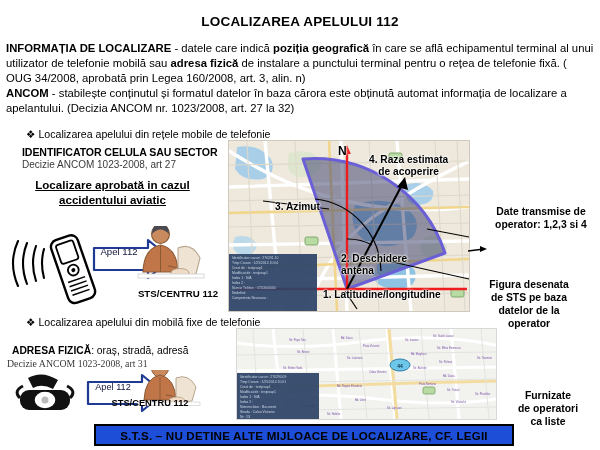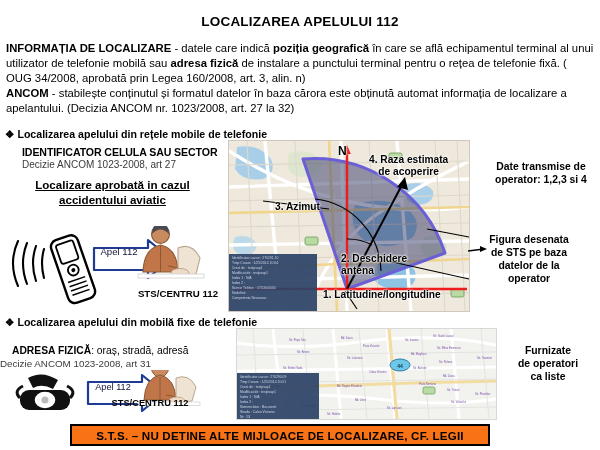--- a/index.html
+++ b/index.html
@@ -24,22 +24,23 @@
   .intro{
     position:absolute;left:6px;top:41px;width:588px;
     font-size:11.3px;line-height:1.33;text-align:left;
   }
   .intro p{margin:0;}
   .intro b{font-weight:bold;}
 
   
   .sec-head{
     position:absolute;
-    font-size:10.6px;font-weight:bold;
+    font-size:10.6px;font-weight:normal;
     white-space:nowrap;
+    margin-left:21px;
   }
   .sec-head .bullet{
     font-size:10.5px;margin-right:3px;display:inline-block;
   }
   #sec1{left:5px;top:128px;}
   #sec2{left:5px;top:316px;}
 
   
   .idline{
     position:absolute;left:22px;top:146px;
@@ -92,46 +93,46 @@
     z-index:8;overflow:hidden;padding:2px 3px;box-sizing:border-box;
   }
   .infobox div{
     color:#c8d4e6;font-size:3.4px;line-height:1.48;white-space:nowrap;
     font-family:"Liberation Sans",sans-serif;
   }
 
   
   .rnote{
     position:absolute;font-size:10.4px;font-weight:bold;
-    line-height:1.25;text-align:center;
+    line-height:1.25;text-align:center;margin-top:45px;
   }
   #rnote1{left:484px;top:160px;width:114px;}
   #rnote2{left:473px;top:233px;width:112px;}
   #rnote3{left:498px;top:344px;width:100px;}
 
   
   .adr{
     position:absolute;left:12px;top:345px;
     font-size:10.3px;white-space:nowrap;
   }
   .adr b{font-weight:bold;}
   .adr-dec{
-    position:absolute;left:0;top:358px;
-    font-size:9.8px;color:#3a3a3a;white-space:nowrap;
+    position:absolute;left:7px;top:358px;
+    font-size:9.8px;color:#3a3a3a;white-space:nowrap;font-family:Liberation Serif, serif;
   }
   .callrow2{position:absolute;left:8px;top:370px;width:215px;height:50px;}
   .arrowlabel2{
     position:absolute;left:72px;top:12px;width:66px;
     font-size:9.2px;text-align:center;color:#12143a;z-index:4;
   }
 
   
   .footer{
-    position:absolute;left:70px;top:424px;width:420px;height:22px;
-    border:2px solid #000;box-sizing:border-box;background:#f97316;
+    position:absolute;left:94px;top:424px;width:420px;height:22px;
+    border:2px solid #000;box-sizing:border-box;background:#1d4ed8;
     display:flex;align-items:center;justify-content:center;
     font-size:11.6px;font-weight:bold;letter-spacing:.2px;
   }
 
   svg{display:block;}
 </style>
 </head>
 <body>
 
 <div id="page">

